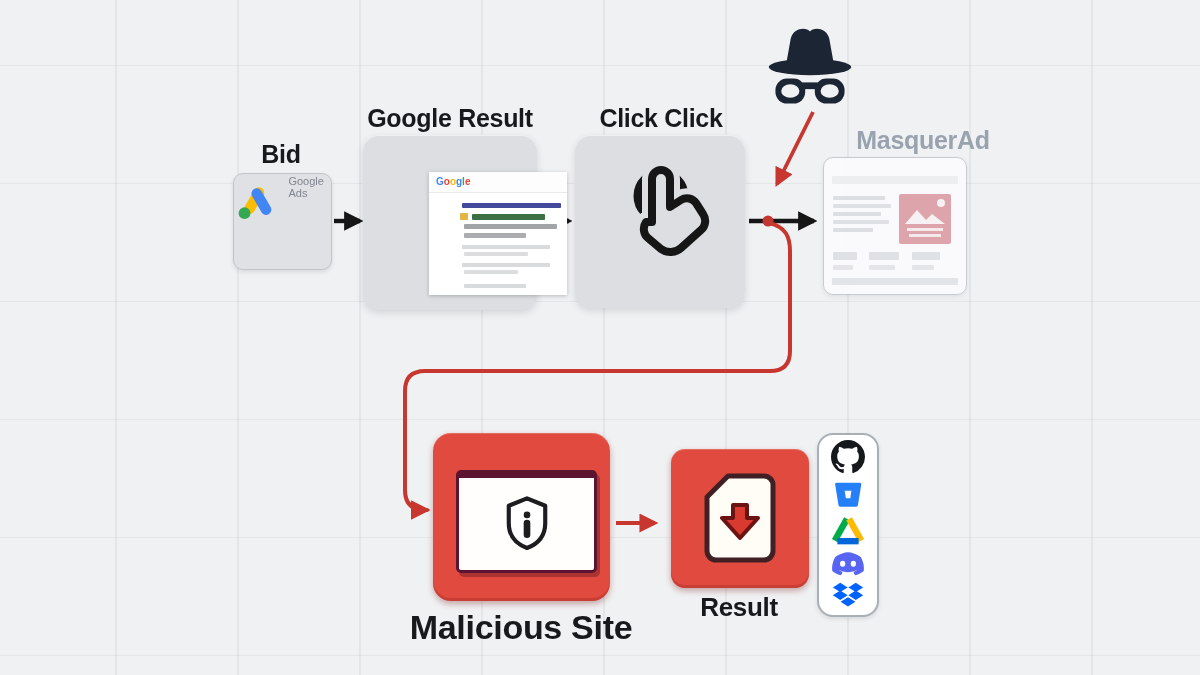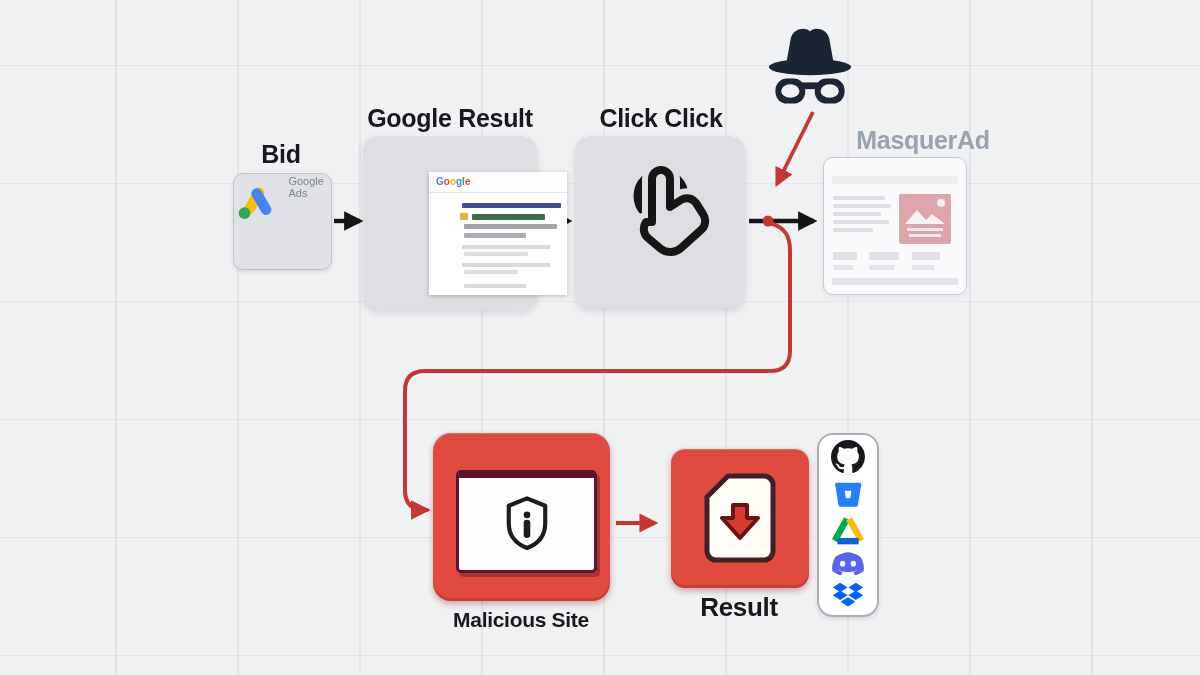--- a/index.html
+++ b/index.html
@@ -12,21 +12,21 @@
     background-size:122px 118px;
     background-position:115px 65px;
     font-family:"Liberation Sans", sans-serif;
   }
   .abs{position:absolute;}
   .node-label{
     position:absolute;transform:translateX(-50%);
     font-size:25px;font-weight:600;color:#17191c;white-space:nowrap;letter-spacing:-0.3px;
   }
   .node-label.muted{color:#99a3af;margin-left:32px;}
-  .node-label.big{font-size:21px;}
+  .node-label.big{font-size:34px;}
   .panel{
     position:absolute;background:#dcdee1;border-radius:16px;
     box-shadow:0 3px 7px rgba(40,45,55,0.14), inset 0 1px 0 rgba(255,255,255,0.5);
   }
   .bid-box{
     position:absolute;left:233px;top:173px;width:97px;height:95px;
     background:#e0e1e4;border:1.5px solid #c2c4c8;border-radius:10px;
     box-shadow:0 2px 4px rgba(40,45,55,0.12);
     display:flex;flex-direction:row;align-items:flex-start;justify-content:center;gap:11px;
   }

